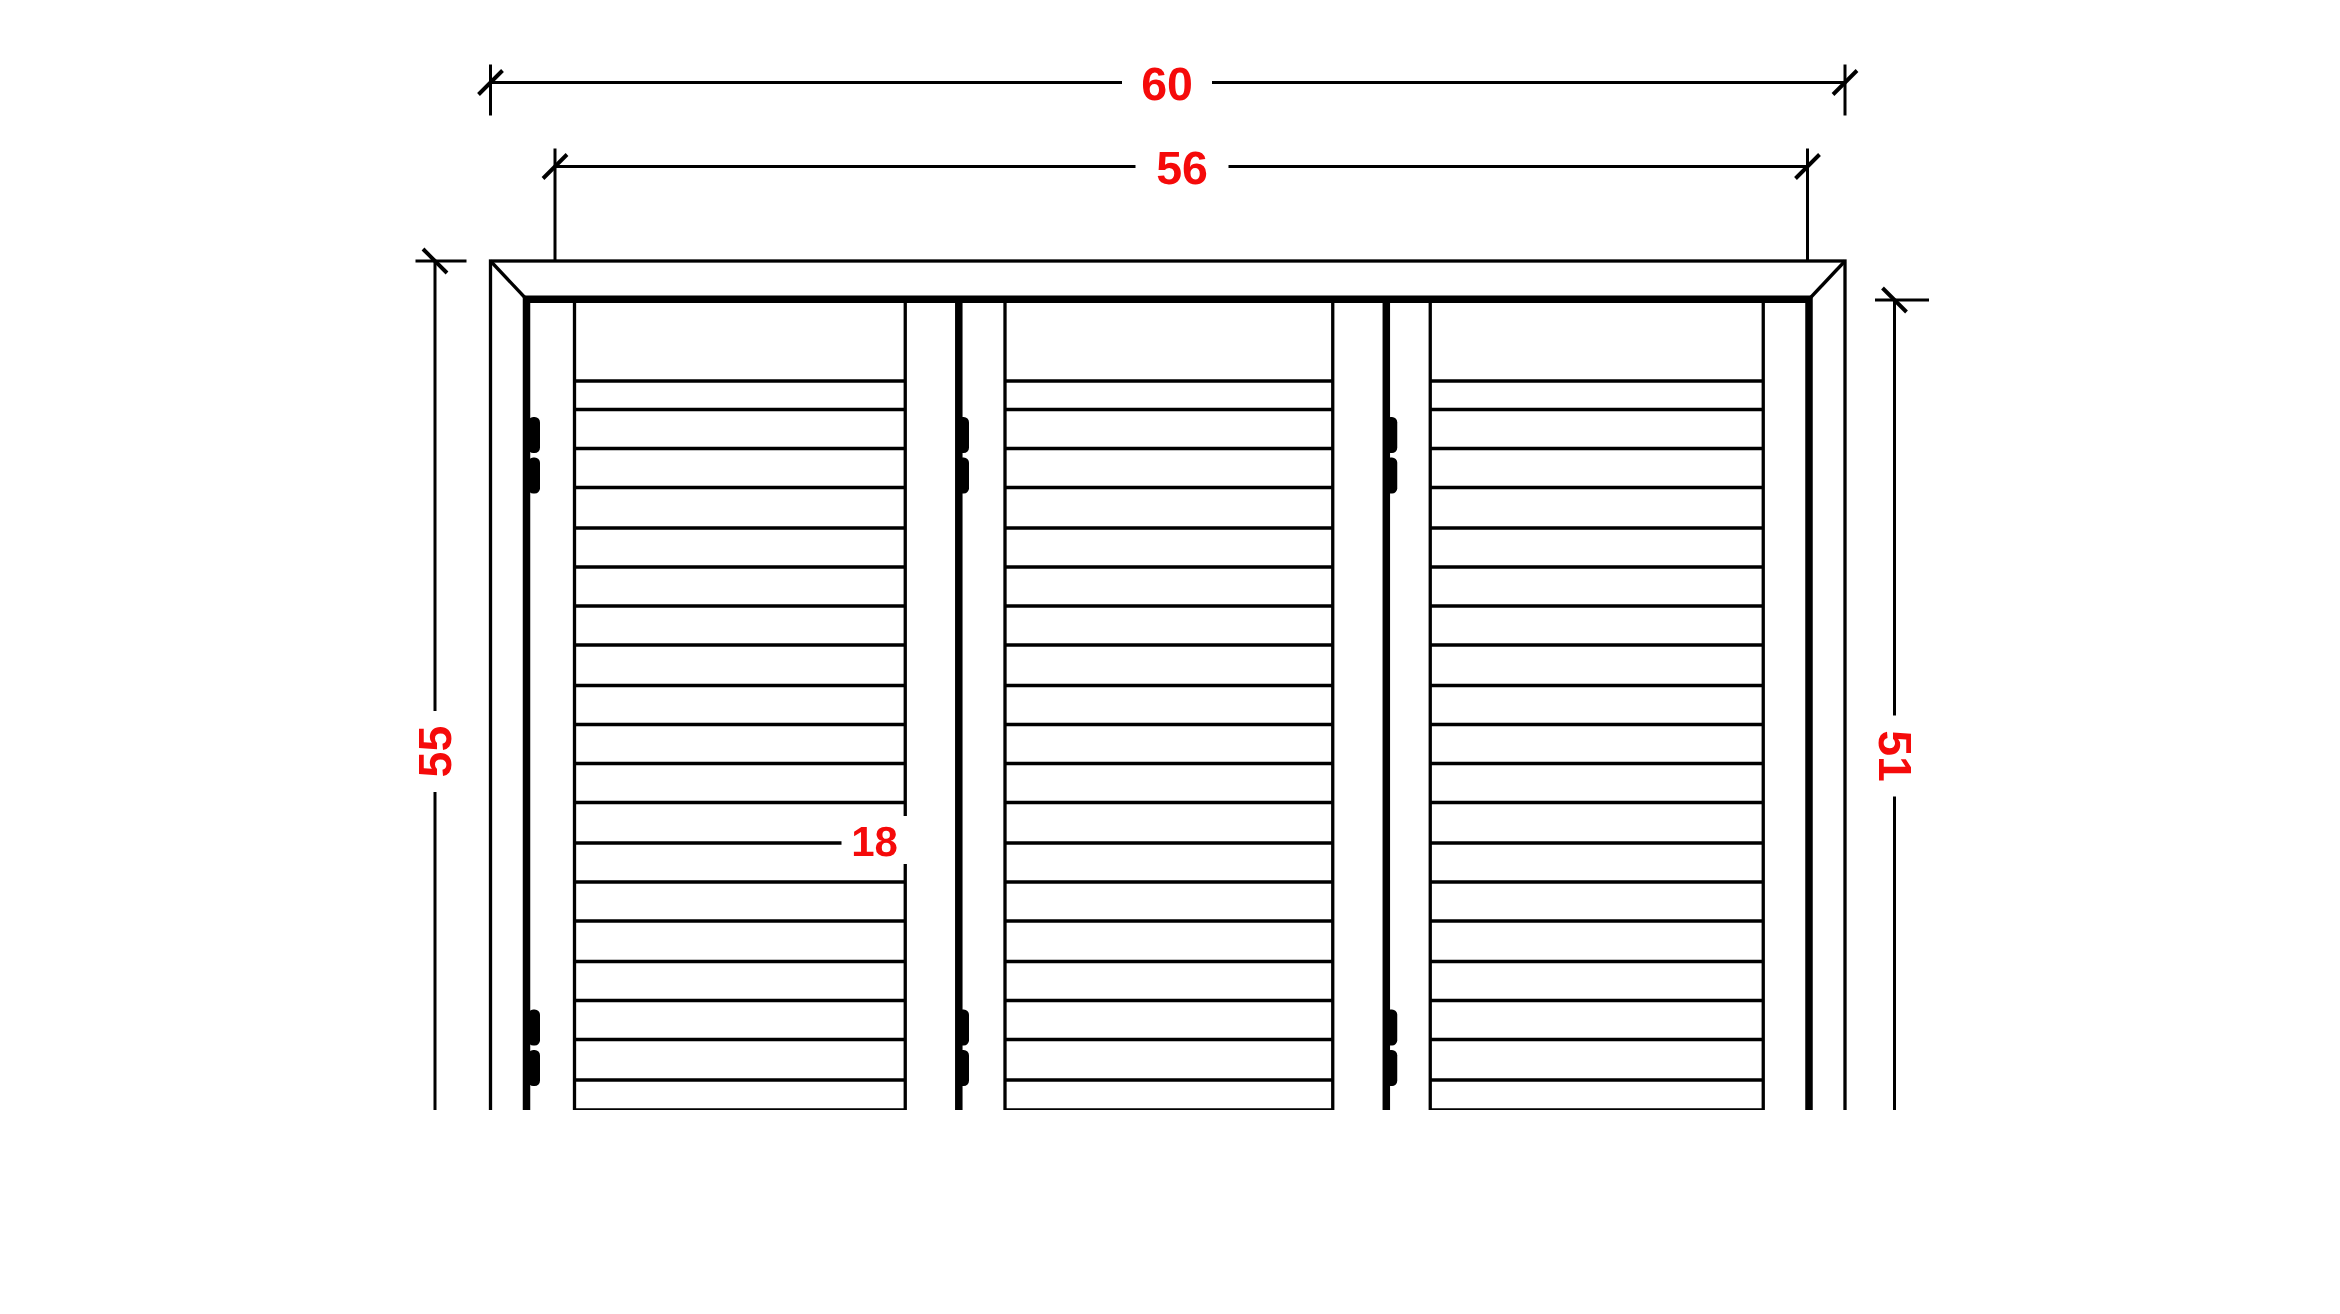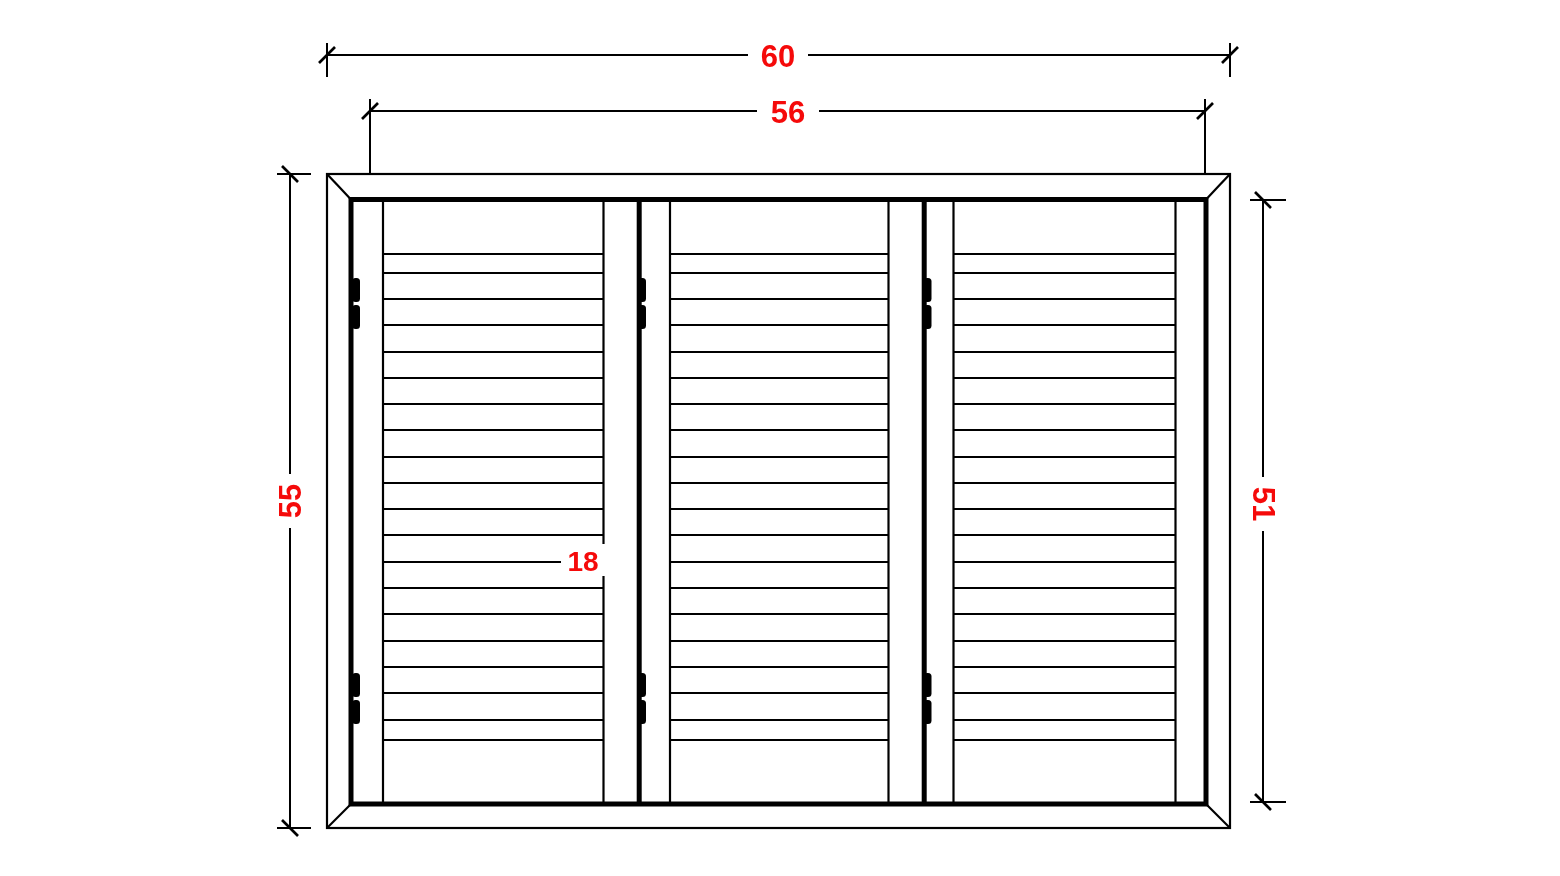--- a/index.html
+++ b/index.html
@@ -3,21 +3,21 @@
 <meta charset="utf-8">
 <style>
   :root{
     --bg:#ffffff;
     --line:#000000;
     --dim:#f50a0a;
   }
   html,body{margin:0;padding:0;background:var(--bg);}
   .canvas{
     position:relative;
-    width:1560px;height:876px;
+    width:1560px;height:740px;
     background:var(--bg);
     overflow:hidden;
     font-family:"Liberation Sans",sans-serif;
   }
   svg{position:absolute;left:0;top:0;}
   .thin{stroke:var(--line);stroke-width:2.2;fill:none;}
   .thick{stroke:var(--line);stroke-width:5;fill:none;}
   .dimline{stroke:var(--line);stroke-width:2;fill:none;}
   .tick{stroke:var(--line);stroke-width:2.6;fill:none;}
   .mask{fill:var(--bg);stroke:none;}

